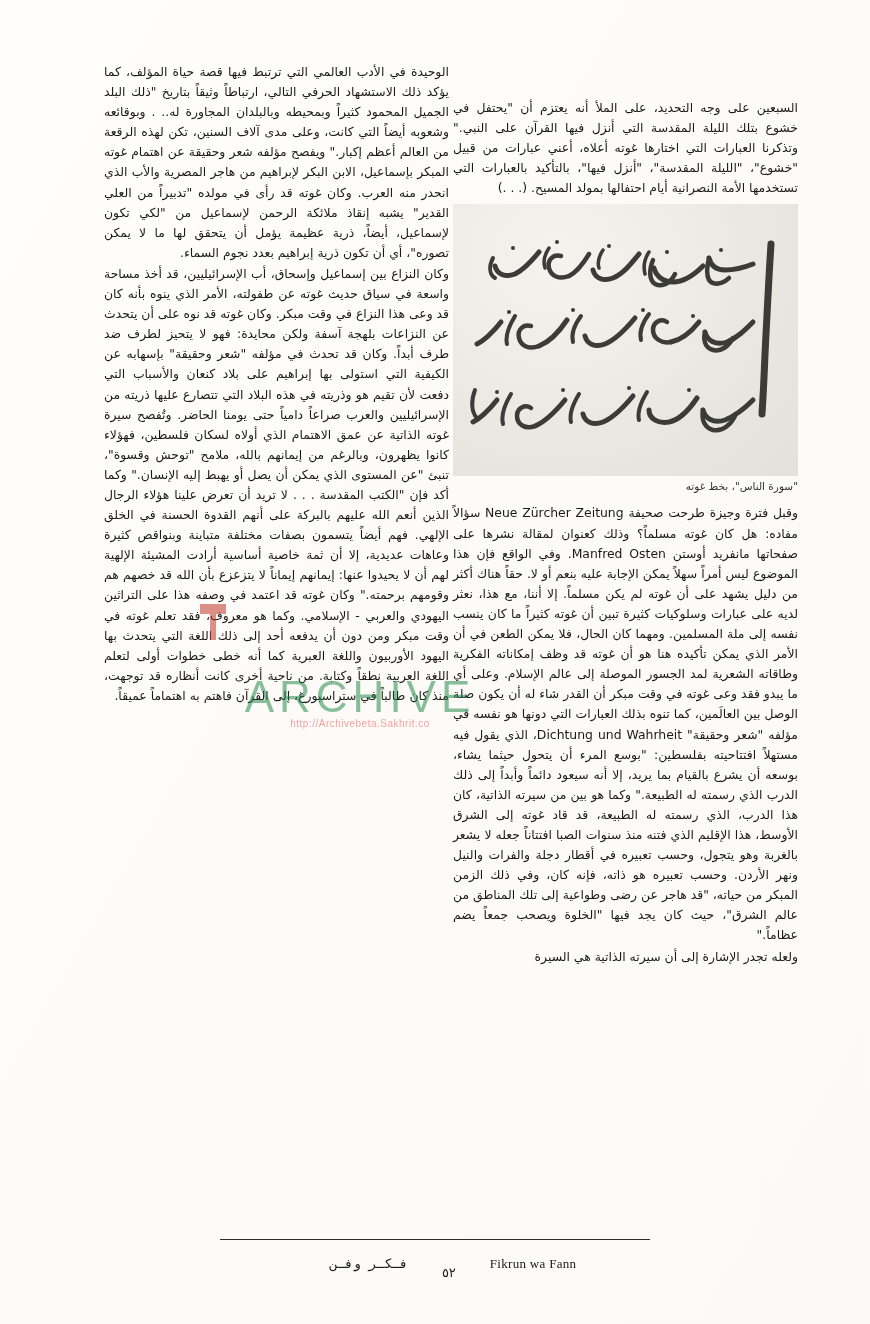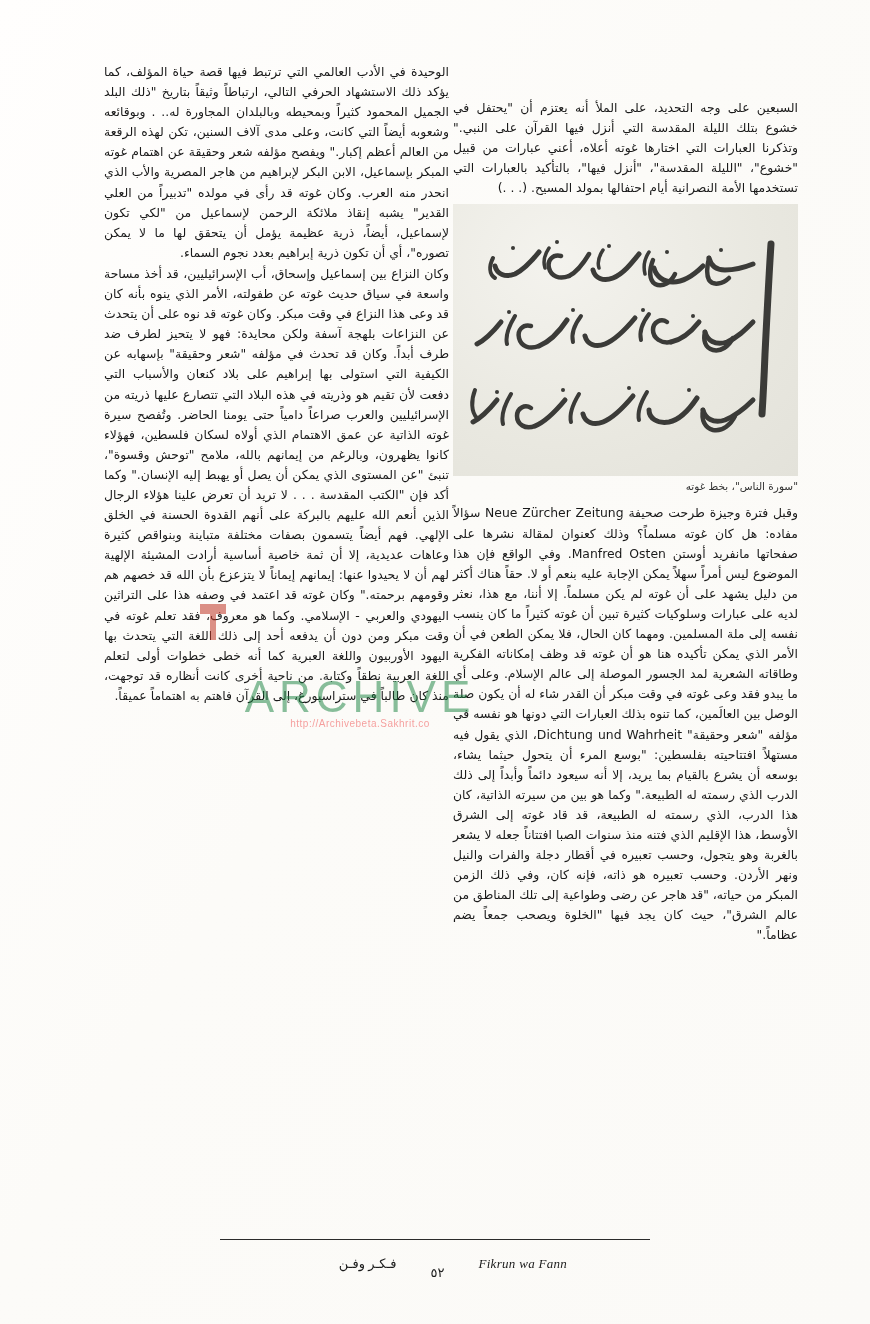--- a/index.html
+++ b/index.html
@@ -133,28 +133,27 @@
     justify-content: center;
     align-items: center;
     gap: 34px;
     font-size: 13px;
     color: #1a1a1a;
   }
   .footer-latin {
     font-family: "Liberation Serif", serif;
     direction: ltr;
     letter-spacing: 0.3px;
-    font-style: italic;
   }
   .footer-num {
     font-family: "DejaVu Sans", sans-serif;
     margin-top: 18px;
   }
   .footer-ar {
-    font-family: Liberation Serif, serif;
+    font-family: Liberation Mono, monospace;
     letter-spacing: 2px;
     margin-left: 36px;
   }
 </style>
 </head>
 <body>
 
 <div class="page">
   <div class="paper-tint"></div>
 
@@ -224,20 +223,21 @@
             <circle cx="236" cy="186" r="2" fill="#3a3a38" stroke="none"></circle>
             <circle cx="176" cy="184" r="2" fill="#3a3a38" stroke="none"></circle>
             <circle cx="110" cy="186" r="2" fill="#3a3a38" stroke="none"></circle>
             <circle cx="44" cy="188" r="2" fill="#3a3a38" stroke="none"></circle>
           </g>
         </svg>
       </div>
       <div class="caption">"سورة الناس"، بخط غوته</div>
 
       <p>وقبل فترة وجيزة طرحت صحيفة Neue Zürcher Zeitung سؤالاً مفاده: هل كان غوته مسلماً؟ وذلك كعنوان لمقالة نشرها على صفحاتها مانفريد أوستن Manfred Osten. وفي الواقع فإن هذا الموضوع ليس أمراً سهلاً يمكن الإجابة عليه بنعم أو لا. حقاً هناك أكثر من دليل يشهد على أن غوته لم يكن مسلماً. إلا أننا، مع هذا، نعثر لديه على عبارات وسلوكيات كثيرة تبين أن غوته كثيراً ما كان ينسب نفسه إلى ملة المسلمين. ومهما كان الحال، فلا يمكن الطعن في أن الأمر الذي يمكن تأكيده هنا هو أن غوته قد وظف إمكاناته الفكرية وطاقاته الشعرية لمد الجسور الموصلة إلى عالم الإسلام. وعلى أي ما يبدو فقد وعى غوته في وقت مبكر أن القدر شاء له أن يكون صلة الوصل بين العالَمين، كما تنوه بذلك العبارات التي دونها هو نفسه في مؤلفه "شعر وحقيقة" Dichtung und Wahrheit، الذي يقول فيه مستهلاً افتتاحيته بفلسطين: "بوسع المرء أن يتحول حيثما يشاء، بوسعه أن يشرع بالقيام بما يريد، إلا أنه سيعود دائماً وأبداً إلى ذلك الدرب الذي رسمته له الطبيعة." وكما هو بين من سيرته الذاتية، كان هذا الدرب، الذي رسمته له الطبيعة، قد قاد غوته إلى الشرق الأوسط، هذا الإقليم الذي فتنه منذ سنوات الصبا افتتاناً جعله لا يشعر بالغربة وهو يتجول، وحسب تعبيره في أقطار دجلة والفرات والنيل ونهر الأردن. وحسب تعبيره هو ذاته، فإنه كان، وفي ذلك الزمن المبكر من حياته، "قد هاجر عن رضى وطواعية إلى تلك المناطق من عالم الشرق"، حيث كان يجد فيها "الخلوة ويصحب جمعاً يضم عظاماً."</p>
+      <p>ولعله تجدر الإشارة إلى أن سيرته الذاتية هي السيرة</p>
     </div>
 
     <div class="col col-left">
       <p>الوحيدة في الأدب العالمي التي ترتبط فيها قصة حياة المؤلف، كما يؤكد ذلك الاستشهاد الحرفي التالي، ارتباطاً وثيقاً بتاريخ "ذلك البلد الجميل المحمود كثيراً وبمحيطه وبالبلدان المجاورة له.. . وبوقائعه وشعوبه أيضاً التي كانت، وعلى مدى آلاف السنين، تكن لهذه الرقعة من العالم أعظم إكبار." ويفصح مؤلفه شعر وحقيقة عن اهتمام غوته المبكر بإسماعيل، الابن البكر لإبراهيم من هاجر المصرية والأب الذي انحدر منه العرب. وكان غوته قد رأى في مولده "تدبيراً من العلي القدير" يشبه إنقاذ ملائكة الرحمن لإسماعيل من "لكي تكون لإسماعيل، أيضاً، ذرية عظيمة يؤمل أن يتحقق لها ما لا يمكن تصوره"، أي أن تكون ذرية إبراهيم بعدد نجوم السماء.</p>
       <p>وكان النزاع بين إسماعيل وإسحاق، أب الإسرائيليين، قد أخذ مساحة واسعة في سياق حديث غوته عن طفولته، الأمر الذي ينوه بأنه كان قد وعى هذا النزاع في وقت مبكر. وكان غوته قد نوه على أن يتحدث عن النزاعات بلهجة آسفة ولكن محايدة: فهو لا يتحيز لطرف ضد طرف أبداً. وكان قد تحدث في مؤلفه "شعر وحقيقة" بإسهابه عن الكيفية التي استولى بها إبراهيم على بلاد كنعان والأسباب التي دفعت لأن تقيم هو وذريته في هذه البلاد التي تتصارع عليها ذريته من الإسرائيليين والعرب صراعاً دامياً حتى يومنا الحاضر. وتُفصح سيرة غوته الذاتية عن عمق الاهتمام الذي أولاه لسكان فلسطين، فهؤلاء كانوا يظهرون، وبالرغم من إيمانهم بالله، ملامح "توحش وقسوة"، تنبئ "عن المستوى الذي يمكن أن يصل أو يهبط إليه الإنسان." وكما أكد فإن "الكتب المقدسة . . . لا تريد أن تعرض علينا هؤلاء الرجال الذين أنعم الله عليهم بالبركة على أنهم القدوة الحسنة في الخلق الإلهي. فهم أيضاً يتسمون بصفات مختلفة متباينة وبنواقص كثيرة وعاهات عديدية، إلا أن ثمة خاصية أساسية أرادت المشيئة الإلهية لهم أن لا يحيدوا عنها: إيمانهم إيماناً لا يتزعزع بأن الله قد خصهم هم وقومهم برحمته." وكان غوته قد اعتمد في وصفه هذا على التراثين اليهودي والعربي - الإسلامي. وكما هو معروف، فقد تعلم غوته في وقت مبكر ومن دون أن يدفعه أحد إلى ذلك اللغة التي يتحدث بها اليهود الأوربيون واللغة العبرية كما أنه خطى خطوات أولى لتعلم اللغة العربية نطقاً وكتابة. من ناحية أخرى كانت أنظاره قد توجهت، منذ كان طالباً في ستراسبورغ، إلى القرآن فاهتم به اهتماماً عميقاً.</p>
     </div>
   </div>
 
   <svg class="wm-logo" viewBox="0 0 34 44">
     <path d="M4 4 L30 4 L30 14 L20 14 L20 40 L14 40 L14 14 L4 14 Z" fill="#c0392b" opacity="0.75"></path>

